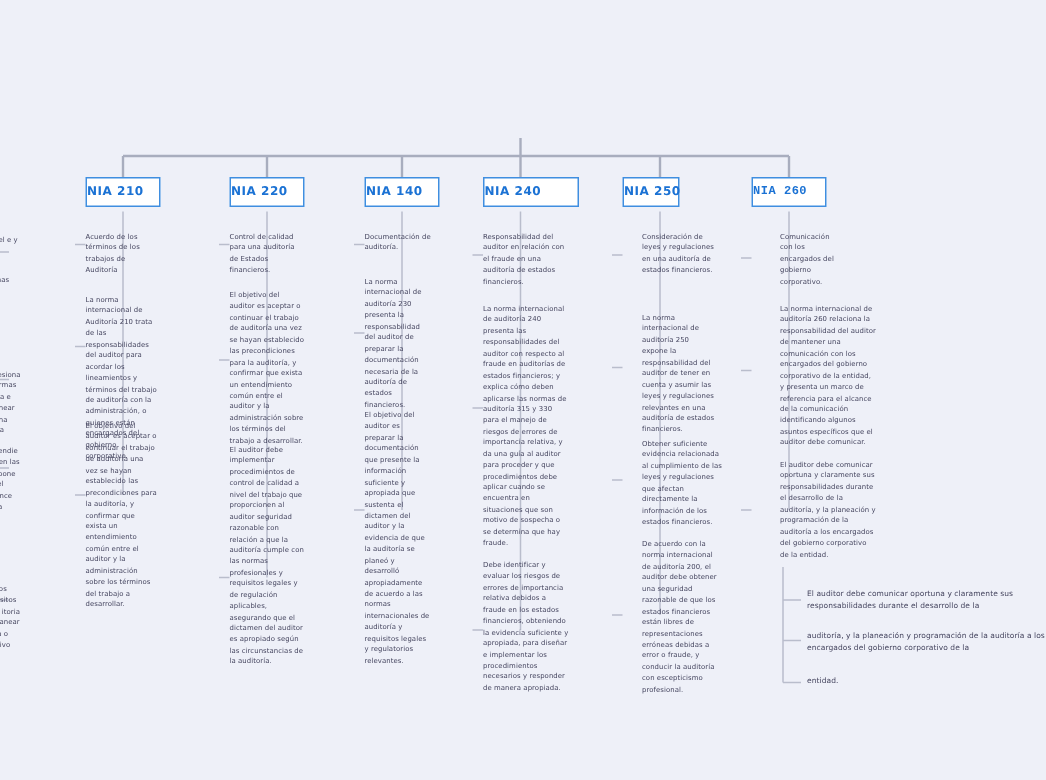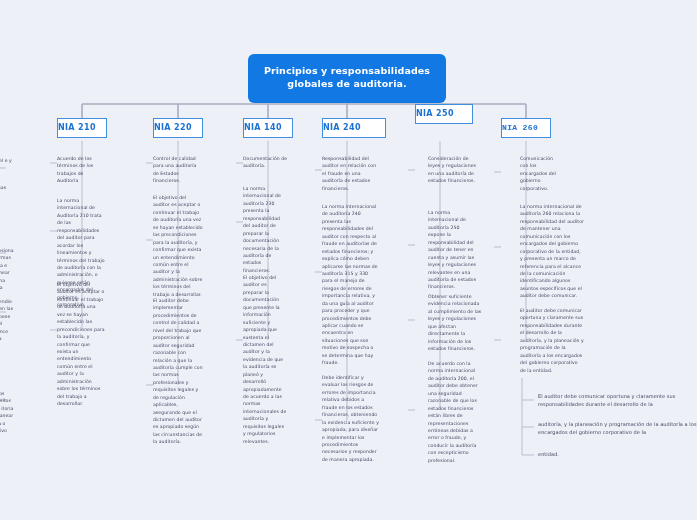--- a/index.html
+++ b/index.html
@@ -132,23 +132,20 @@
     <path d="M522 400 L534 400" stroke="#b9bdcc" stroke-width="1" fill="none"></path>
     <path d="M522 427 L534 427" stroke="#b9bdcc" stroke-width="1" fill="none"></path>
     <path d="M522 455 L534 455" stroke="#b9bdcc" stroke-width="1" fill="none"></path>
 
     <path d="M0 168 L6 168" stroke="#b9bdcc" stroke-width="1" fill="none"></path>
     <path d="M0 253 L6 253" stroke="#b9bdcc" stroke-width="1" fill="none"></path>
     <path d="M0 312 L6 312" stroke="#b9bdcc" stroke-width="1" fill="none"></path>
     <path d="M0 400 L6 400" stroke="#b9bdcc" stroke-width="1" fill="none"></path>
   </svg>
 
-  <div class="root-node">
-    <span>Principios y responsabilidades globales de auditoria.</span>
-  </div>
 
   <div class="nia-node" style="left:57px; top:118px; width:50px;">
     <span>NIA 210</span>
   </div>
   <div class="leaf" style="left:57px; top:155px; width:48px;">Acuerdo de los términos de los trabajos de Auditoría</div>
   <div class="leaf" style="left:57px; top:197px; width:50px;">La norma internacional de Auditoría 210 trata de las responsabilidades del auditor para acordar los lineamientos y términos del trabajo de auditoría con la administración, o quienes están encargados del gobierno corporativo.</div>
   <div class="leaf" style="left:57px; top:281px; width:48px;">El objetivo del auditor es aceptar o continuar el trabajo de auditoría una vez se hayan establecido las precondiciones para la auditoría, y confirmar que exista un entendimiento común entre el auditor y la administración sobre los términos del trabajo a desarrollar.</div>
 
   <div class="nia-node" style="left:153px; top:118px; width:50px;">
     <span>NIA 220</span>
@@ -164,21 +161,21 @@
   <div class="leaf" style="left:243px; top:185px; width:40px;">La norma internacional de auditoría 230 presenta la responsabilidad del auditor de preparar la documentación necesaria de la auditoría de estados financieros.</div>
   <div class="leaf" style="left:243px; top:274px; width:44px;">El objetivo del auditor es preparar la documentación que presente la información suficiente y apropiada que sustenta el dictamen del auditor y la evidencia de que la auditoría se planeó y desarrolló apropiadamente de acuerdo a las normas internacionales de auditoría y requisitos legales y regulatorios relevantes.</div>
 
   <div class="nia-node" style="left:322px; top:118px; width:64px;">
     <span>NIA 240</span>
   </div>
   <div class="leaf" style="left:322px; top:155px; width:58px;">Responsabilidad del auditor en relación con el fraude en una auditoría de estados financieros.</div>
   <div class="leaf" style="left:322px; top:203px; width:56px;">La norma internacional de auditoría 240 presenta las responsabilidades del auditor con respecto al fraude en auditorías de estados financieros; y explica cómo deben aplicarse las normas de auditoría 315 y 330 para el manejo de riesgos de errores de importancia relativa, y da una guía al auditor para proceder y que procedimientos debe aplicar cuando se encuentra en situaciones que son motivo de sospecha o se determina que hay fraude.</div>
   <div class="leaf" style="left:322px; top:374px; width:58px;">Debe identificar y evaluar los riesgos de errores de importancia relativa debidos a fraude en los estados financieros, obteniendo la evidencia suficiente y apropiada, para diseñar e implementar los procedimientos necesarios y responder de manera apropiada.</div>
 
-  <div class="nia-node" style="left:415px; top:104px; width:58px;">
+  <div class="nia-node" style="left:415px; top:118px; width:38px;">
     <span>NIA 250</span>
   </div>
   <div class="leaf" style="left:428px; top:155px; width:50px;">Consideración de leyes y regulaciones en una auditoría de estados financieros.</div>
   <div class="leaf" style="left:428px; top:209px; width:50px;">La norma internacional de auditoría 250 expone la responsabilidad del auditor de tener en cuenta y asumir las leyes y regulaciones relevantes en una auditoría de estados financieros.</div>
   <div class="leaf" style="left:428px; top:293px; width:54px;">Obtener suficiente evidencia relacionada al cumplimiento de las leyes y regulaciones que afectan directamente la información de los estados financieros.</div>
   <div class="leaf" style="left:428px; top:360px; width:50px;">De acuerdo con la norma internacional de auditoría 200, el auditor debe obtener una seguridad razonable de que los estados financieros están libres de representaciones erróneas debidas a error o fraude, y conducir la auditoría con escepticismo profesional.</div>
 
   <div class="nia-node" style="left:501px; top:118px; width:50px;font-family:Liberation Mono, monospace;">
     <span>NIA 260</span>
   </div>

